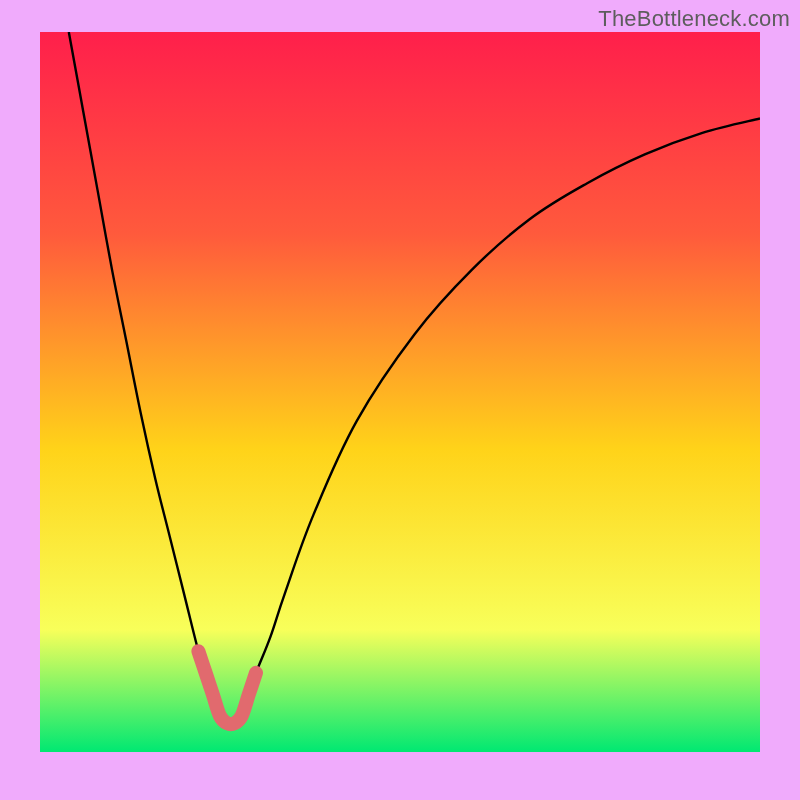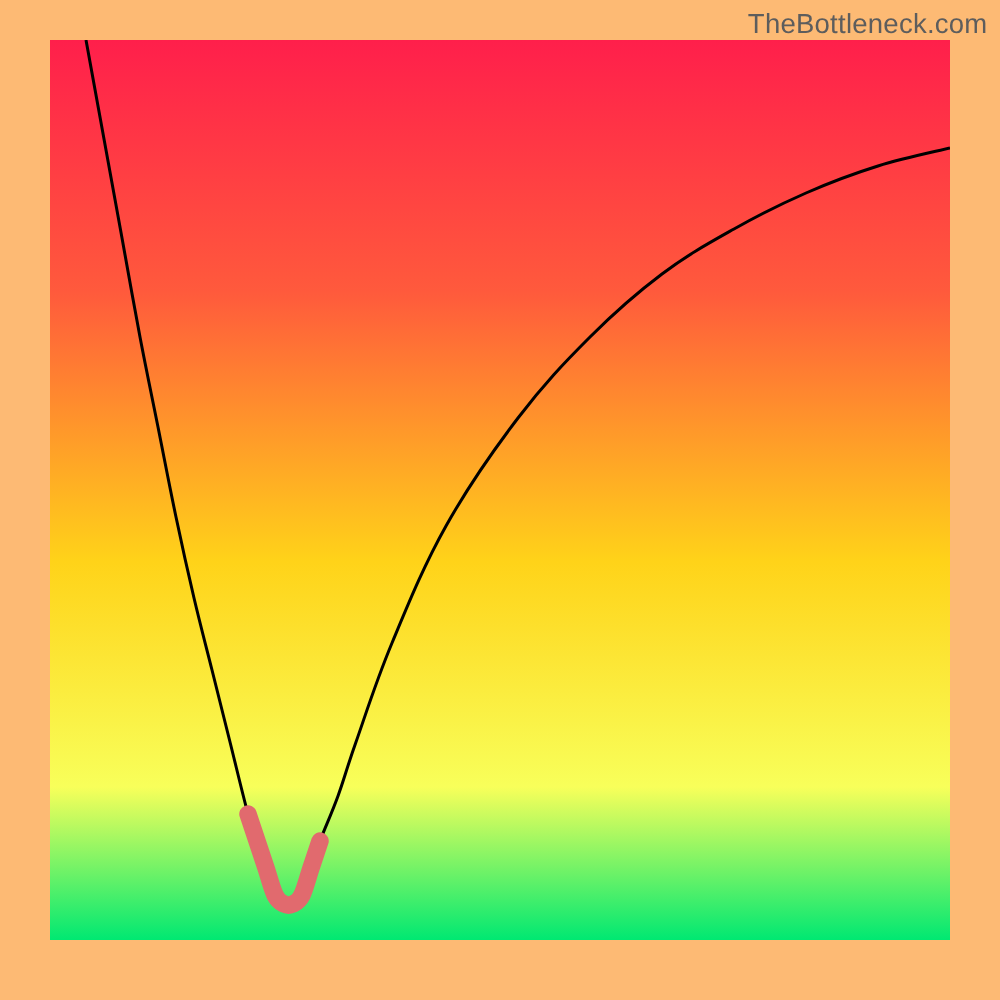--- a/index.html
+++ b/index.html
@@ -8,21 +8,21 @@
     width: 800px;
     height: 800px;
     overflow: hidden;
     background: #000;
     font-family: Arial, Helvetica, sans-serif;
   }
   .frame {
     position: absolute;
     left: 0; top: 0;
     width: 800px; height: 800px;
-    background: #fdba74;
+    background: #f0abfc;
   }
   .plot {
     position: absolute;
     left: 40px;
     top: 32px;
     width: 720px;
     height: 720px;
     overflow: hidden;
   }
   .watermark {

